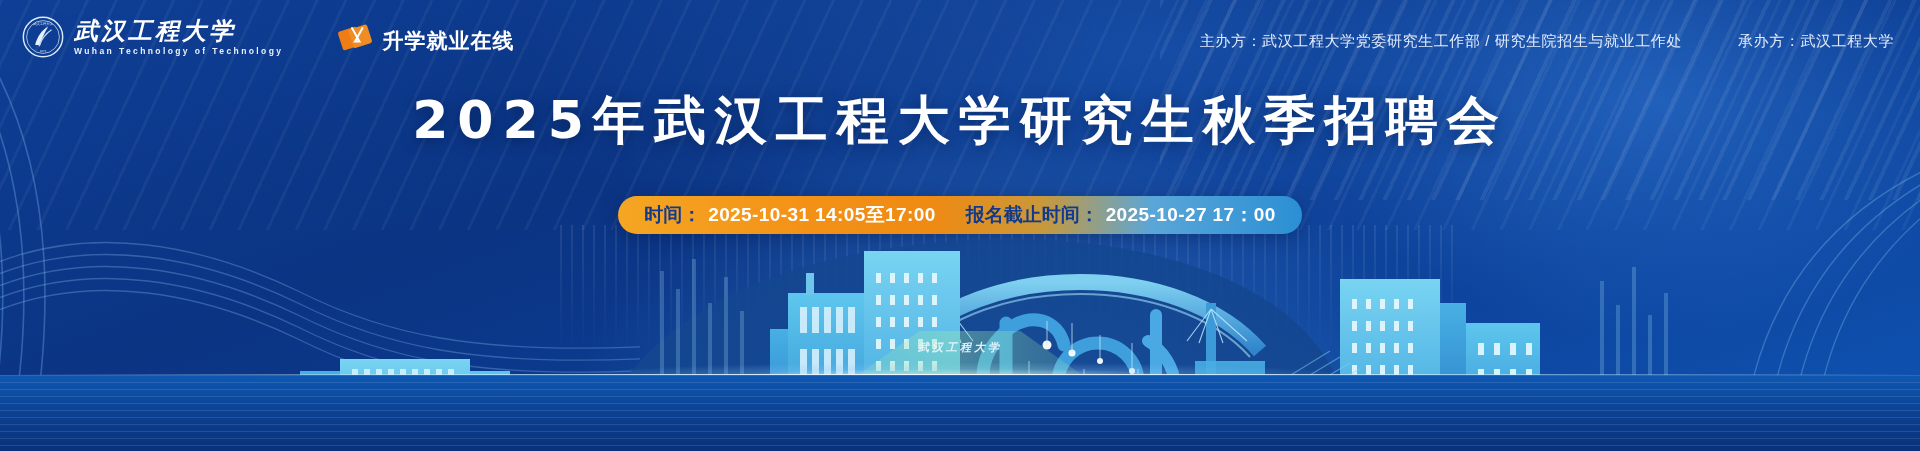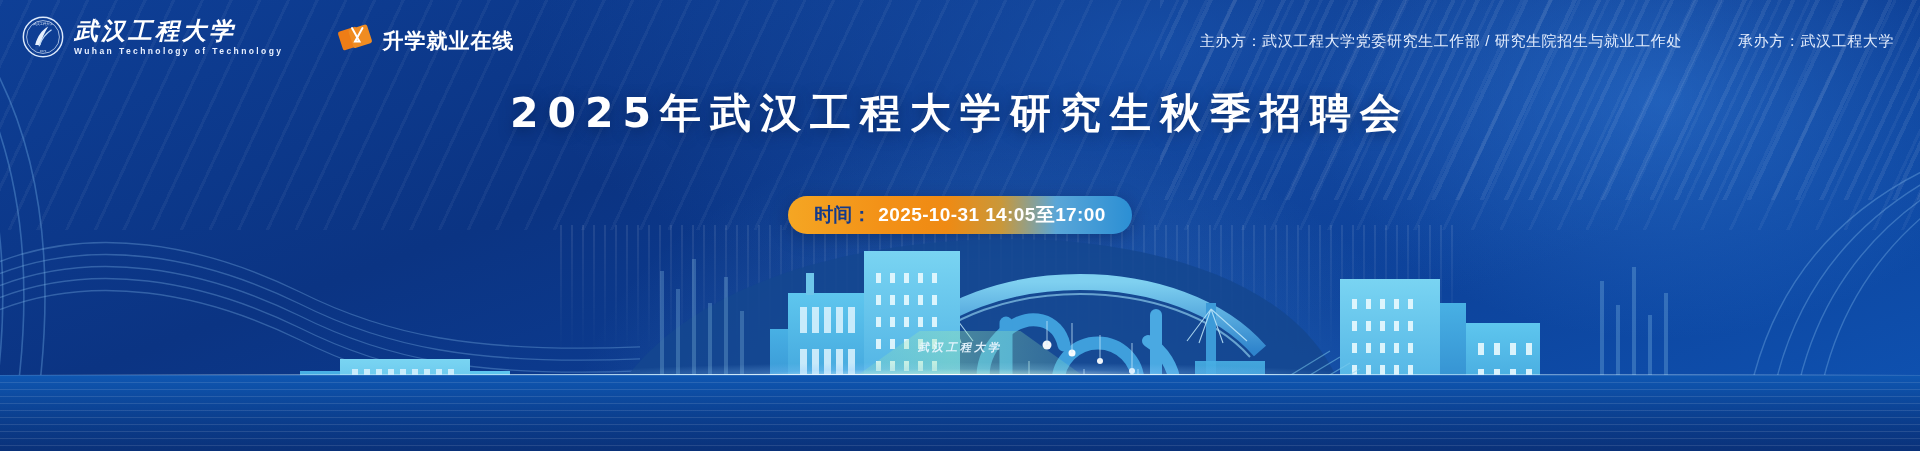--- a/index.html
+++ b/index.html
@@ -68,21 +68,21 @@
             font-family:"DejaVu Sans",sans-serif; }
 
   .org-line{ position:absolute; top:32px; right:26px; display:flex; align-items:flex-end; gap:56px;
              font-size:15px; color:#e9f1ff; letter-spacing:.6px; white-space:nowrap; }
   .org-line .host{ opacity:.97; }
   .org-line .co-host{ opacity:.97; }
 
   
   .title{
     position:absolute; top:86px; left:0; width:1920px; text-align:center;
-    font-size:41px; font-weight:700; color:#ffffff; letter-spacing:9px;
+    font-size:52px; font-weight:700; color:#ffffff; letter-spacing:9px;
     font-family:"DejaVu Sans","Liberation Sans",sans-serif;
     text-shadow:0 3px 14px rgba(3,25,70,.55);
     white-space:nowrap;
   }
 
   
   .pill-wrap{ position:absolute; top:196px; left:0; width:1920px; display:flex; justify-content:center; }
   .pill{
     height:38px; border-radius:19px; display:flex; align-items:center;
     padding:0 26px; gap:30px; white-space:nowrap;
@@ -204,20 +204,24 @@
     </div>
   </div>
 
   <div class="title">2025年武汉工程大学研究生秋季招聘会</div>
 
   <div class="pill-wrap">
     <div class="pill">
       <div class="seg">
         <span class="lbl">时间：</span>
         <span class="val">2025-10-31 14:05至17:00</span>
+      </div>
+      <div class="seg">
+        <span class="lbl">报名截止时间：</span>
+        <span class="val">2025-10-27 17：00</span>
       </div>
     </div>
   </div>
 
   <div class="city">
 
     <svg width="1920" height="240" viewBox="0 0 1920 240" preserveAspectRatio="none">
       <defs>
         <linearGradient id="bldA" x1="0" y1="0" x2="0" y2="1">
           <stop offset="0%" stop-color="#5ec6ee"></stop>

